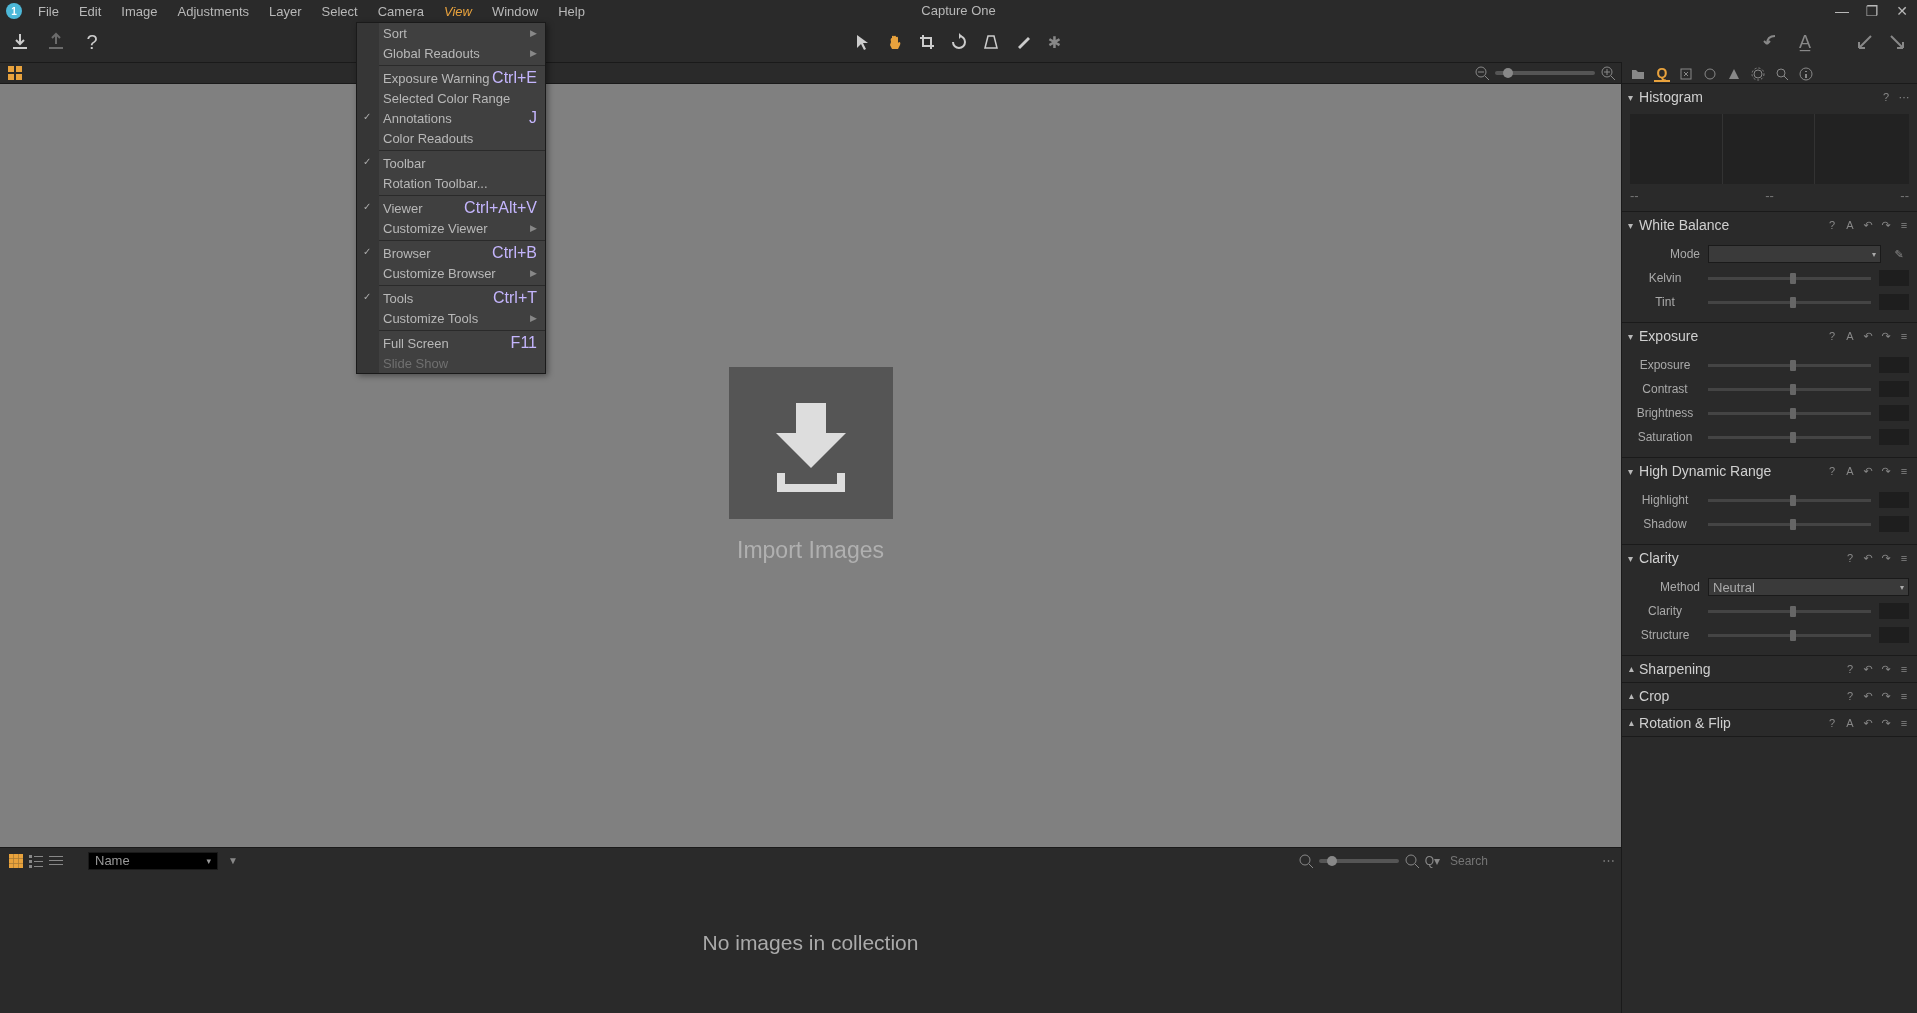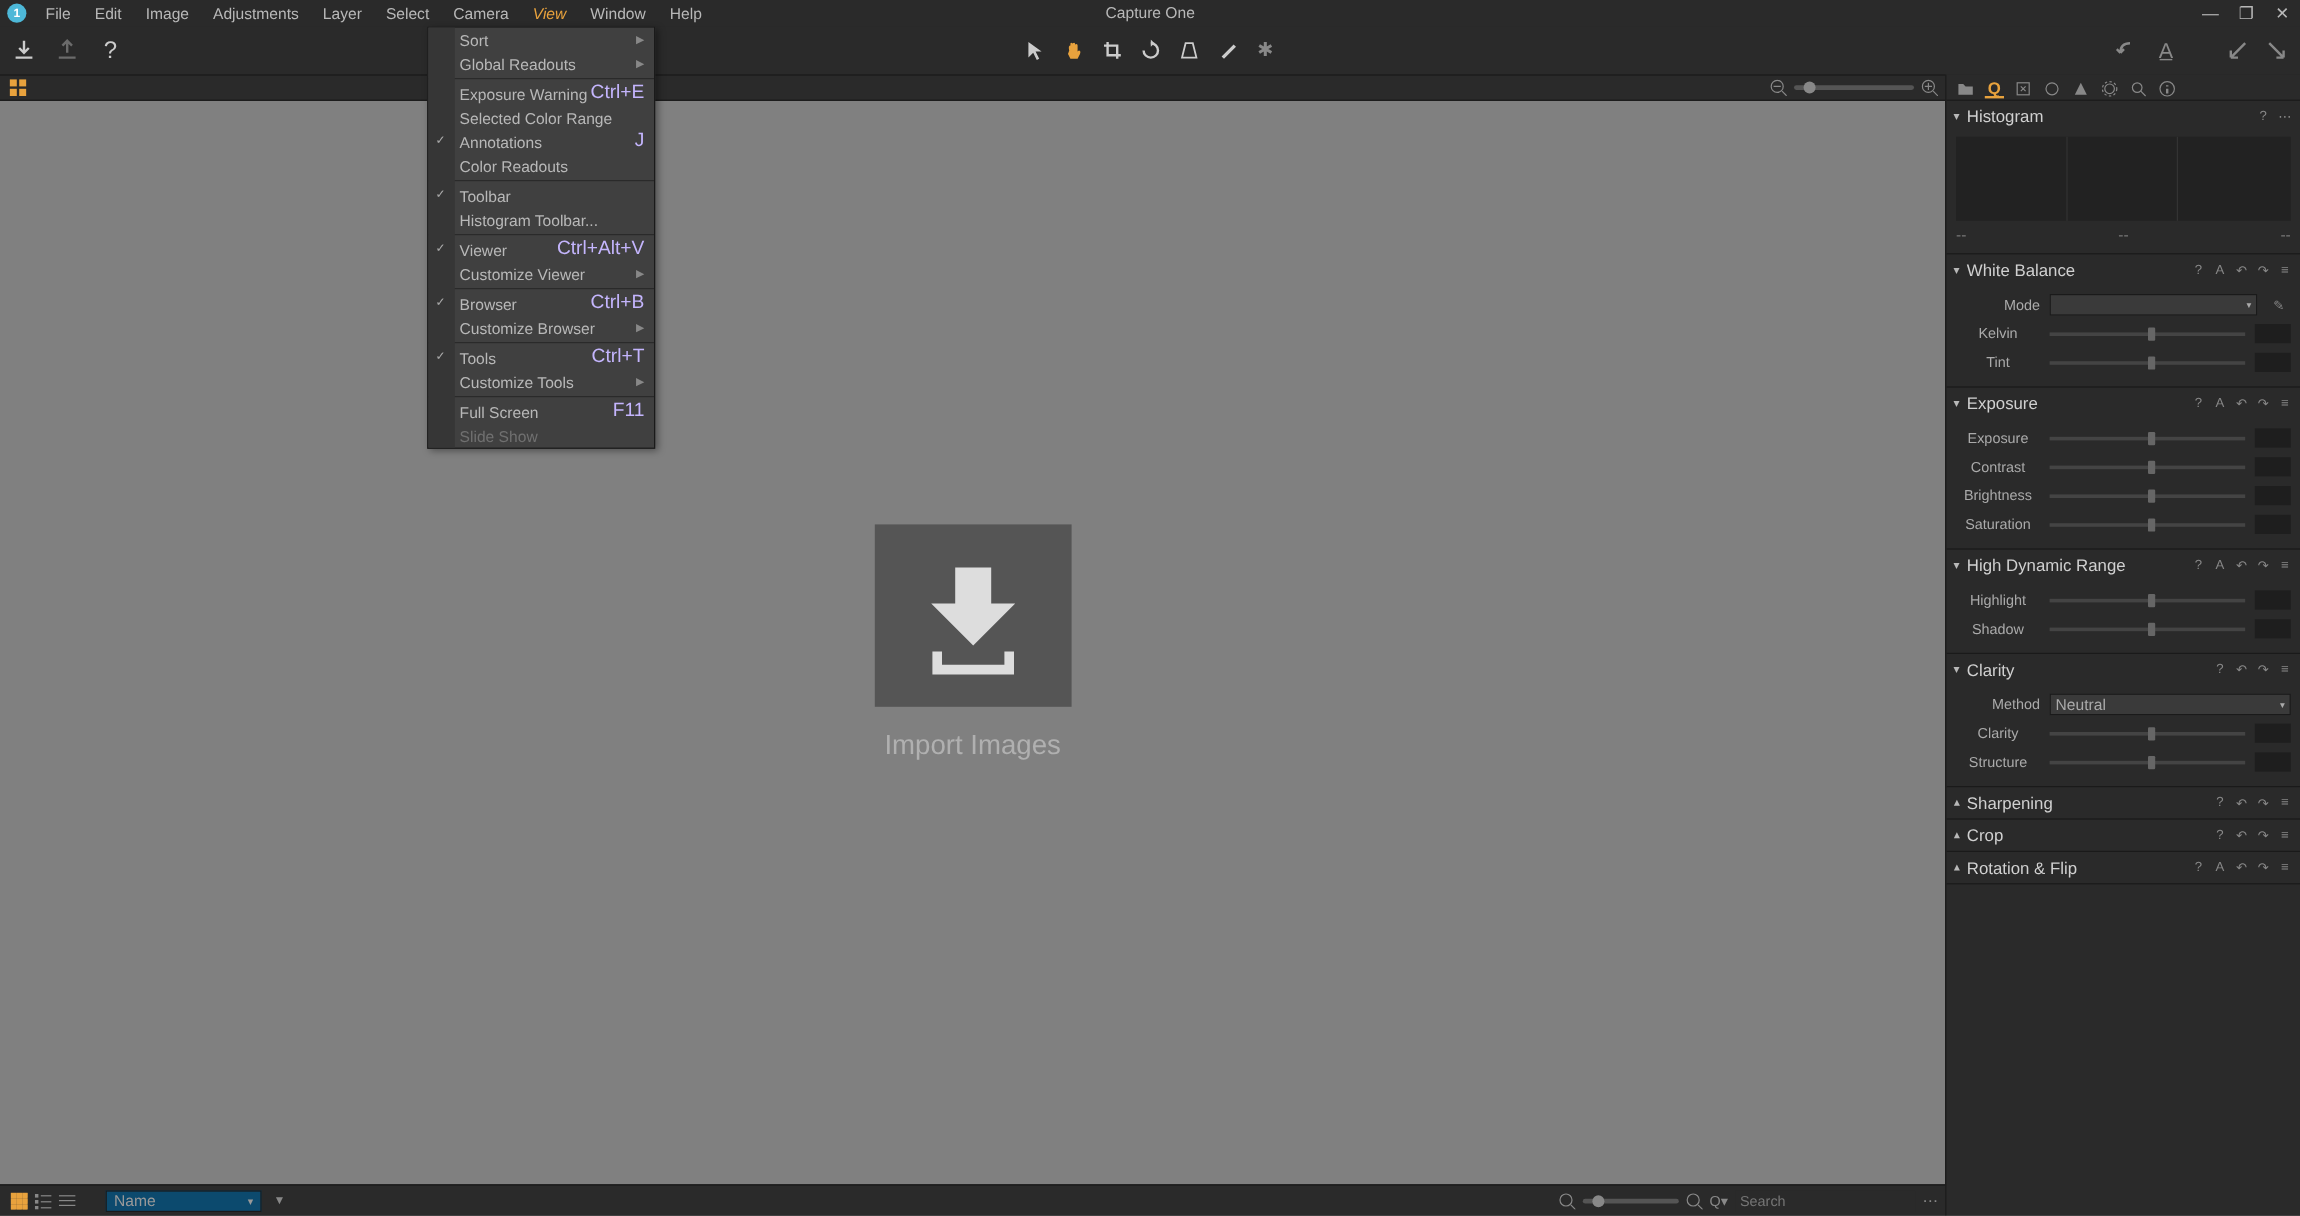--- a/index.html
+++ b/index.html
@@ -43,21 +43,21 @@
 .viewer { flex:1; display:flex; flex-direction:column; }
 .viewer-img { flex:1; background:#808080; display:flex; flex-direction:column; align-items:center; justify-content:center; }
 .import-box { width:164px; height:152px; background:#555; display:flex; align-items:center; justify-content:center; margin-bottom:18px; }
 .import-label { color:#b0b0b0; font-size:23px; }
 
 
 .browser-bar { display:flex; align-items:center; height:26px; background:#2a2a2a; border-top:1px solid #1a1a1a; padding:0 8px; gap:6px; position:relative; }
 .view-btns { display:flex; gap:4px; }
 .view-btn { width:16px; height:16px; display:flex; align-items:center; justify-content:center; }
 .view-btn.active svg * { fill:#e8a23d; stroke:#e8a23d; }
-.sort-select { width:130px; height:18px; background:#0c4a6e; border:1px solid #1a1a1a; padding:0 6px; font-size:12px; color:#999; display:flex; align-items:center; }
+.sort-select { width:130px; height:18px; background:#000000; border:1px solid #1a1a1a; padding:0 6px; font-size:12px; color:#999; display:flex; align-items:center; }
 .sort-arrow { margin-left:auto; font-size:9px; }
 .browser-right { position:absolute; right:6px; display:flex; gap:6px; align-items:center; }
 .search-input { width:150px; height:18px; background:#2a2a2a; border:none; color:#888; padding:0 4px; font-size:12px; }
 .browser-body { flex:0 0 140px; background:#2a2a2a; display:flex; align-items:center; justify-content:center; }
 .no-images { font-size:21px; color:#aaa; }
 
 
 .right-panel { width:296px; background:#2a2a2a; border-left:1px solid #1a1a1a; display:flex; flex-direction:column; overflow:hidden; }
 .rp-tabs { display:flex; gap:8px; padding:4px 8px; height:22px; border-bottom:1px solid #1a1a1a; }
 .rp-tab { width:16px; height:16px; display:flex; align-items:center; justify-content:center; }
@@ -137,21 +137,21 @@
       </div>
       <div class="dd-item">
         <span>Color Readouts</span>
       </div>
       <div class="dd-sep"></div>
       <div class="dd-item">
         <span class="dd-check">✓</span>
         <span>Toolbar</span>
       </div>
       <div class="dd-item">
-        <span>Histogram Toolbar...</span>
+        <span>Rotation Toolbar...</span>
       </div>
       <div class="dd-sep"></div>
       <div class="dd-item">
         <span class="dd-check">✓</span>
         <span>Viewer</span>
         <span class="dd-shortcut">Ctrl+Alt+V</span>
       </div>
       <div class="dd-item">
         <span>Customize Viewer</span>
         <span class="dd-arrow">▶</span>
@@ -348,20 +348,23 @@
             <svg width="14" height="14">
               <circle cx="6" cy="6" r="5" stroke="#888" fill="none"></circle>
               <path d="M10 10 L14 14" stroke="#888"></path>
             </svg>
           </div>
         <div style="font-size:12px;color:#888;">Q▾</div>
         <input class="search-input" placeholder="Search" style="">
         <div style="color:#888;">⋯</div>
       </div>
     </div>
+    <div class="browser-body">
+      <div class="no-images">No images in collection</div>
+    </div>
   </div>
 
   <div class="right-panel">
     <div class="rp-tabs">
       <div class="rp-tab">
           <svg width="14" height="14">
             <path d="M1 3 L5 3 L7 5 L13 5 L13 12 L1 12 Z" fill="#888"></path>
           </svg>
         </div>
       <div class="rp-tab active" style="font-weight:bold;font-size:14px;">Q</div>

